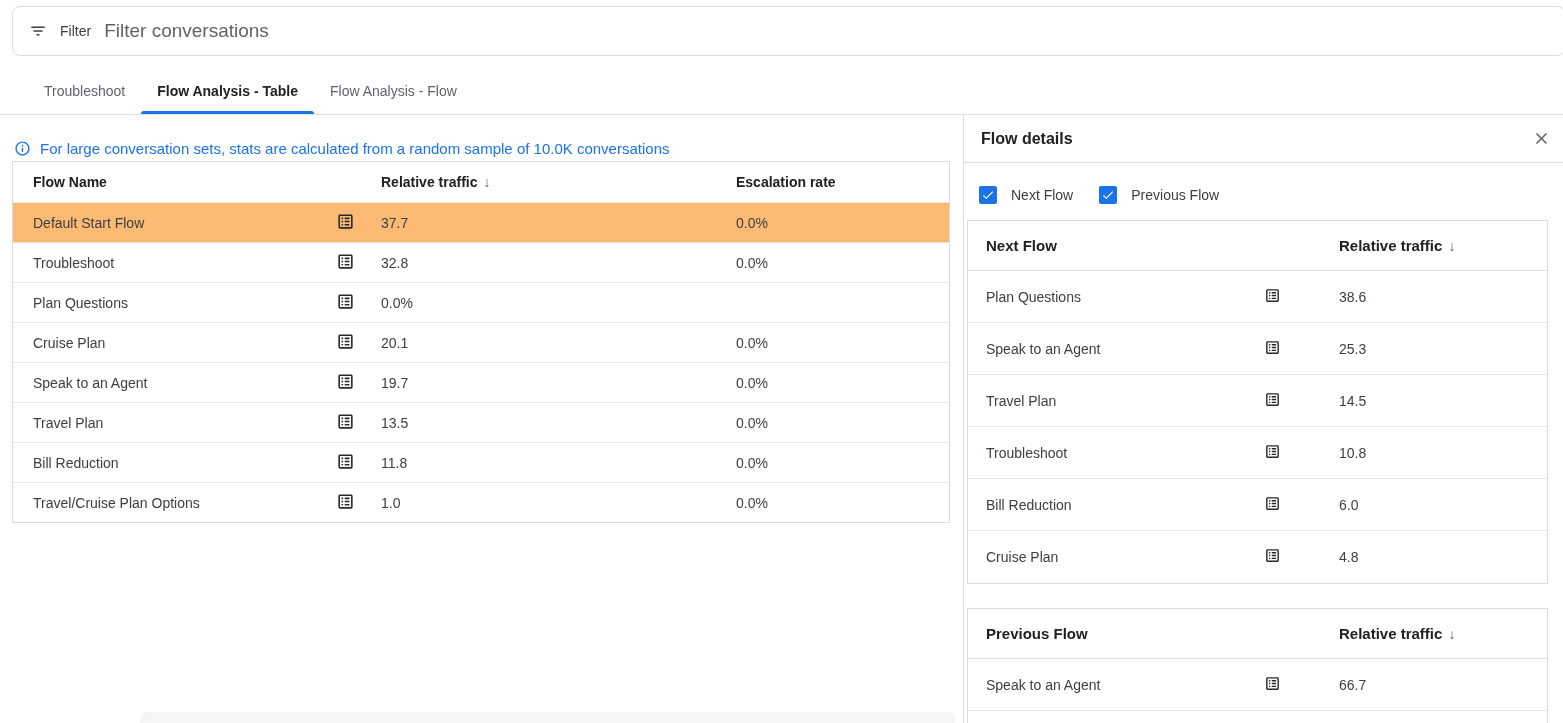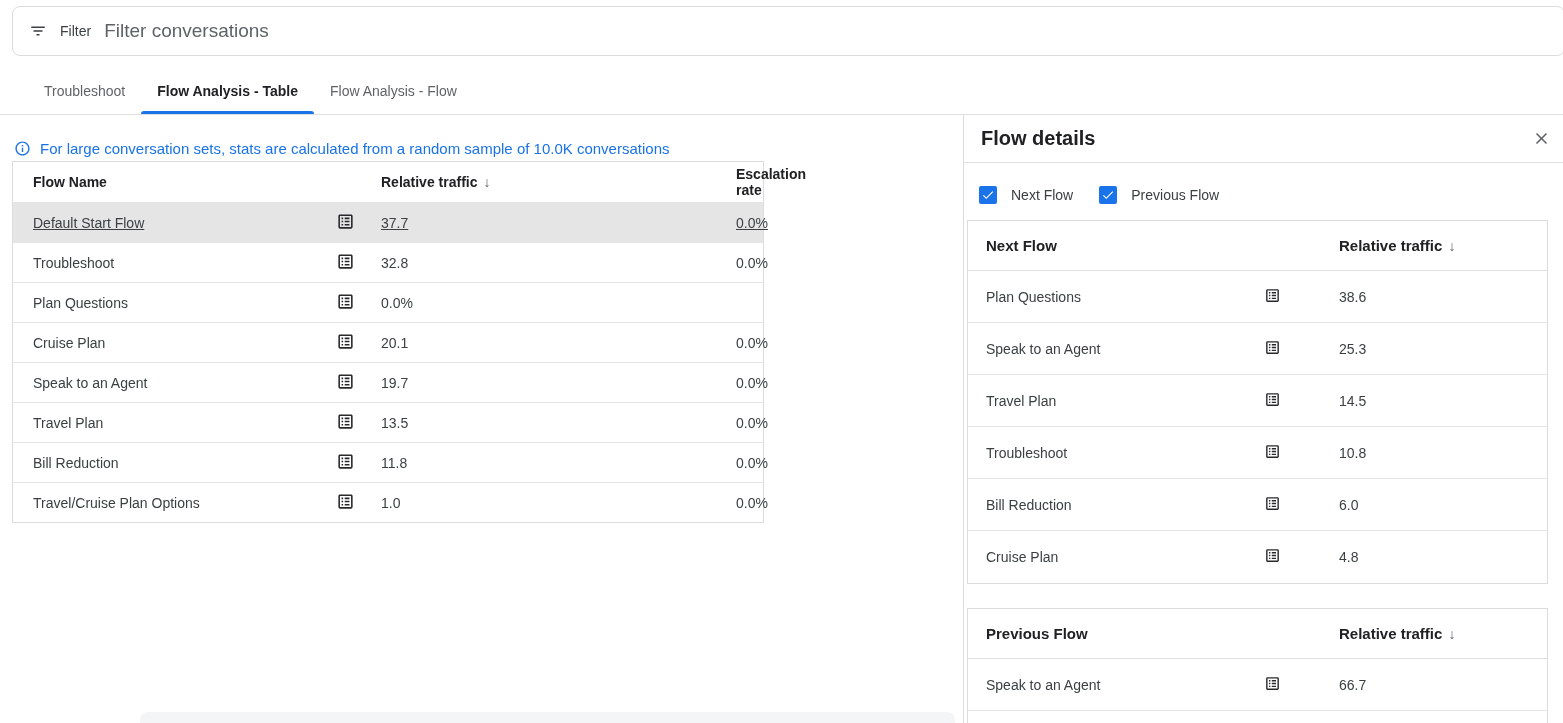--- a/index.html
+++ b/index.html
@@ -39,44 +39,44 @@
   }
 
   
   .info-banner {
     position:absolute; top:140px; left:14px;
     display:flex; align-items:center; gap:9px; color:#1a73e8; font-size:15px;
   }
 
   
   .flow-table {
-    position:absolute; top:161px; left:12px; width:752px;
+    position:absolute; top:161px; left:12px; width:938px;
     border:1px solid #dadce0; background:#fff;
   }
   .trow {
     display:grid; grid-template-columns:303px 45px 355px 1fr;
     align-items:center; height:40px; padding-left:20px;
     font-size:14px; color:#3c4043; border-top:1px solid #e4e6e8;
   }
   .trow.thead { border-top:none; font-weight:700; color:#202124; }
-  .trow.selected { background:#e5e5e5;text-decoration:underline; }
+  .trow.selected { background:#fdba74; }
   .c-val, .c-esc { display:flex; align-items:center; gap:6px; }
   .sort { color:#5f6368; font-weight:400; font-size:14px; }
   .licon { color:#28292c; cursor:pointer; display:inline-flex; }
 
   
   .panel {
     position:absolute; top:115px; left:963px; width:600px; height:608px;
     border-left:1px solid #dadce0; background:#fff;
   }
   .panel-header {
     height:48px; display:flex; align-items:center; justify-content:space-between;
     padding:0 10px 0 17px; border-bottom:1px solid #e0e0e0;
   }
-  .panel-title { font-size:20px; font-weight:700; color:#202124; }
+  .panel-title { font-size:16px; font-weight:700; color:#202124; }
   .close { color:#5f6368; cursor:pointer; display:inline-flex; padding:2px; }
 
   .checkbox-row { position:absolute; top:71px; left:15px; display:flex; align-items:center; }
   .cb {
     width:18px; height:18px; background:#1a73e8; border-radius:2px;
     display:inline-flex; align-items:center; justify-content:center; cursor:pointer;
   }
   .cb-label { font-size:14px; color:#3c4043; margin-left:14px; }
   .cb.second { margin-left:26px; }
 

